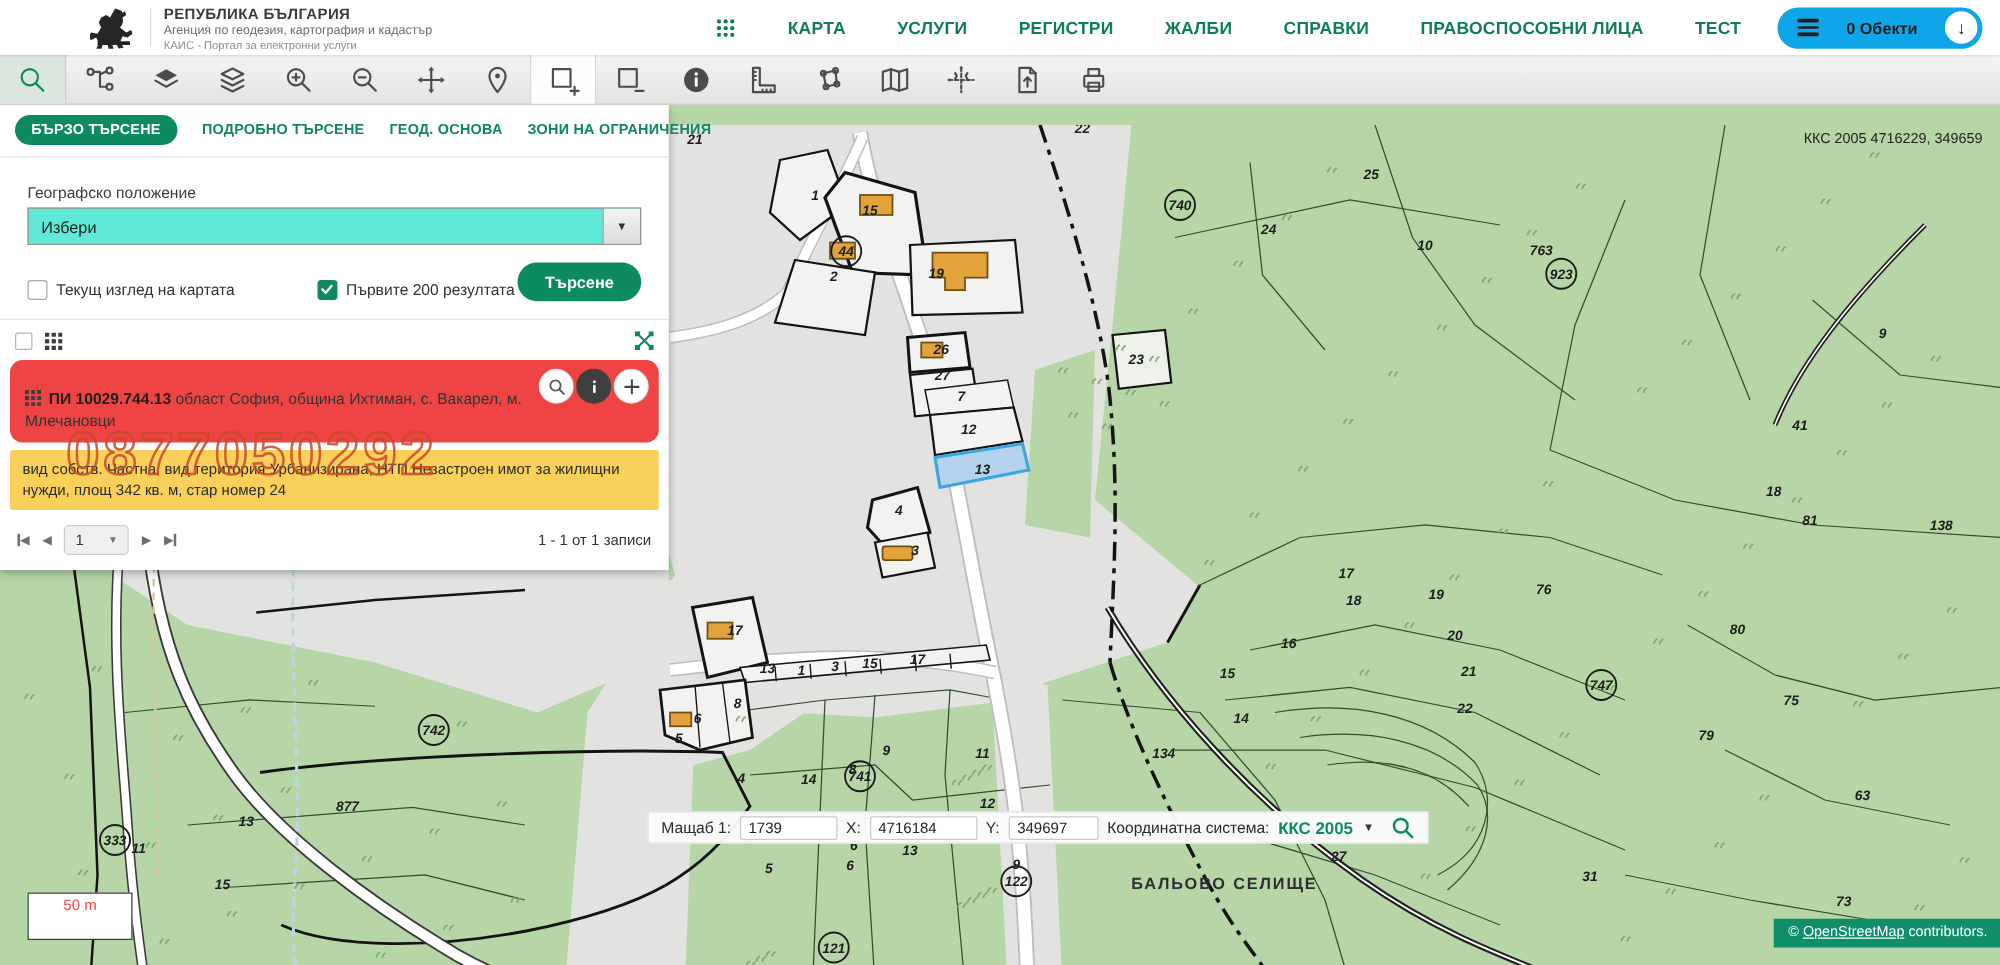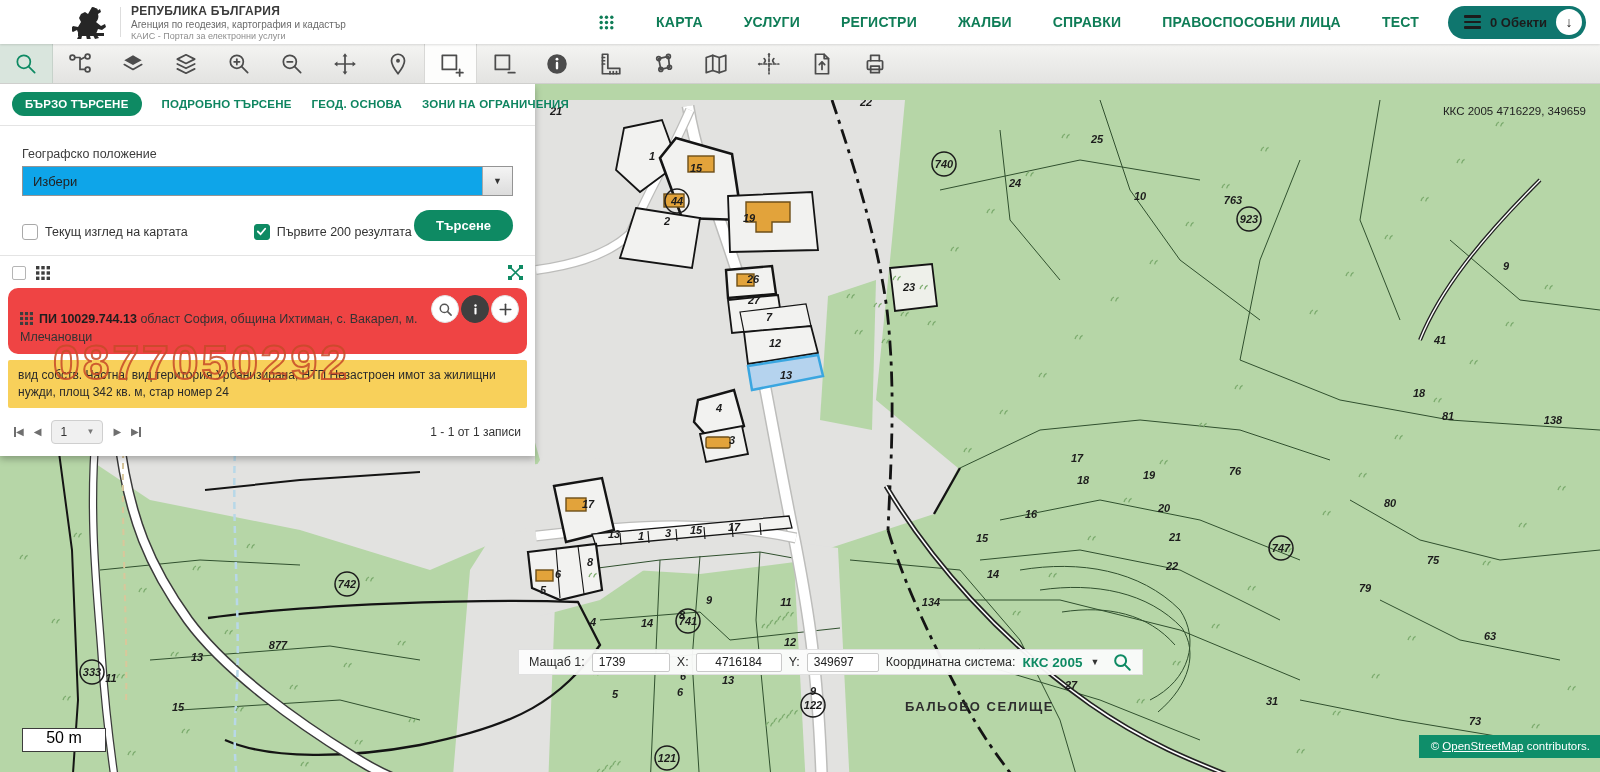--- a/index.html
+++ b/index.html
@@ -10,21 +10,21 @@
             display:flex; align-items:center; box-shadow:0 1px 2px rgba(0,0,0,.12); }
   .logo-wrap { display:flex; align-items:center; gap:10px; padding-left:72px; }
   .logo-lion svg { display:block; }
   .logo-div { width:1px; height:30px; background:#ddd; }
   .logo-text .t1 { font-size:12px; font-weight:bold; color:#3a3a3a; letter-spacing:.3px; }
   .logo-text .t2 { font-size:10px; color:#6b6b6b; margin-top:1px; }
   .logo-text .t3 { font-size:9px;  color:#8d8d8d; margin-top:1px; }
   .nav { margin-left:auto; display:flex; align-items:center; gap:29px; padding-right:14px; }
   .apps-icon { display:flex; }
   .nav a { text-decoration:none; color:#0f7d57; font-weight:bold; font-size:14px; letter-spacing:.2px; cursor:pointer;padding-left:12px; }
-  .objects-pill { display:flex; align-items:center; gap:9px; background:#0f766e; border-radius:17px;
+  .objects-pill { display:flex; align-items:center; gap:22px; background:#0ea5e9; border-radius:17px;
                   height:33px; padding:0 4px 0 16px; cursor:pointer;text-align:right; }
   .burger { display:flex; flex-direction:column; gap:3px; }
   .burger i { display:block; width:17px; height:2.5px; background:#1c1c1c; border-radius:1px; }
   .objects-label { font-size:13px; font-weight:bold; color:#1c1c1c; white-space:nowrap; }
   .obj-dl { width:26px; height:26px; border-radius:50%; background:#fff; display:flex; align-items:center;
             justify-content:center; font-size:14px; font-weight:bold; color:#1c1c1c; }
 
   
   .toolbar { position:absolute; top:44px; left:0; right:0; height:40px; z-index:9;
              background:linear-gradient(#f4f4f2,#e3e3e1); border-bottom:1px solid #cfcfcd; display:flex; align-items:stretch; }
@@ -37,21 +37,21 @@
   
   .panel { position:absolute; top:84px; left:0; width:535px; background:#fff; z-index:8;
            box-shadow:0 3px 7px rgba(0,0,0,.28); padding-bottom:6px; }
   .tabs { display:flex; align-items:center; gap:20px; padding:8px 12px 9px 12px; border-bottom:1px solid #e4e4e4; }
   .tab { font-size:11.5px; font-weight:bold; color:#0f8560; letter-spacing:.2px; cursor:pointer; white-space:nowrap; }
   .tab.active { background:#0e8a63; color:#fff; border-radius:14px; padding:6px 13px; }
   .form { padding:10px 22px 0 22px; }
   .kw-input { width:100%; height:27px; border:1px solid #bfbfbf; border-radius:6px; padding:0 10px; font-size:12.5px; color:#333; }
   .kw-input::placeholder { color:#8a8a8a; }
   .geo-label { font-size:12.5px; color:#3c3c3c; margin:11px 0 5px 0; }
-  .selectbox { display:flex; height:30px; border:1px solid #949494; background:#0ea5e9; cursor:pointer; }
+  .selectbox { display:flex; height:30px; border:1px solid #949494; background:#5eead4; cursor:pointer; }
   .selectbox .val { flex:1; display:flex; align-items:center; padding:0 10px; font-size:13px; color:#222; }
   .selectbox .caret-btn { width:30px; border-left:1px solid #a8a8a8; background:linear-gradient(#f4f4f4,#dcdcdc);
                           display:flex; align-items:center; justify-content:center; font-size:9px; color:#333; }
   .opts-row { display:flex; align-items:center; margin-top:14px; }
   .chk { display:flex; align-items:center; gap:7px; cursor:pointer; }
   .chk .box { width:16px; height:16px; border:1px solid #a9a9a9; border-radius:3px; background:#fff; }
   .chk .box.checked { background:#0e8a63; border-color:#0e8a63; display:flex; align-items:center; justify-content:center; }
   .chk span { font-size:12.5px; color:#333;margin-top:12px; }
   .chk2 { margin-left:66px; }
   .search-btn { margin-left:auto; background:#0e8a63; color:#fff; border:none; border-radius:16px;
@@ -80,32 +80,32 @@
   .page-box .c { font-size:8px; color:#777; }
   .pager .summary { margin-left:auto; font-size:12px; color:#333; }
 
   
   .map-wrap { position:absolute; top:84px; left:0; width:1600px; height:688px; z-index:1;margin-top:16px; }
   .map-wrap svg.map { display:block; }
   .plabel  { font:italic 700 11px "Liberation Sans",sans-serif; fill:#1c1c1c; text-anchor:middle; }
   .pcircle { fill:none; stroke:#1c1c1c; stroke-width:1.5; }
   .place   { font:700 13px "Liberation Sans",sans-serif; letter-spacing:1.5px; fill:#2e2e2e; }
   .kks-corner { position:absolute; top:5px; right:14px; font-size:11.5px; color:#222; z-index:2; }
-  .scalebar { position:absolute; left:22px; bottom:20px; width:84px; height:24px; background:#fff;
-              border:1.5px solid #3c3c3c; font-size:16px; color:#000000; text-align:center; line-height:18px; z-index:5; }
+  .scalebar { position:absolute; left:22px; bottom:20px; width:84px; height:38px; background:#fff;
+              border:1.5px solid #3c3c3c; font-size:12px; color:#ef4444; text-align:center; line-height:18px; z-index:5; }
   .attribution { position:absolute; right:0; bottom:14px; background:#0f8e6a; color:#fff; font-size:11.5px;
                  padding:5px 10px 6px 12px; z-index:5; }
   .attribution a { color:#fff; text-decoration:underline; cursor:pointer; }
 
   
   .statusbar { position:absolute; left:518px; top:649px; height:26px; z-index:6; display:flex; align-items:center; gap:7px;
                background:rgba(252,252,252,.95); border:1px solid #e0e0e0; padding:0 10px; }
   .statusbar label { font-size:12.5px; color:#2b2b2b; white-space:nowrap; }
   .statusbar input { height:19px; border:1px solid #c9c9c9; border-radius:2px; font-size:12px; color:#222; padding:0 6px; background:#fff; }
-  .in-scale { width:78px; } .in-x { width:86px;text-align:center; } .in-y { width:72px; }
+  .in-scale { width:78px; } .in-x { width:86px; } .in-y { width:72px; }
   .crs { display:flex; align-items:center; gap:8px; cursor:pointer; }
   .crs b { color:#0e8a63; font-size:13.5px; }
   .crs .c { font-size:9px; color:#333; }
   .sb-search { margin-left:6px; display:flex; cursor:pointer; }
 </style>
 </head>
 <body>
 
 <div class="map-wrap">
   <svg class="map" width="1600" height="688" viewBox="0 0 1600 688">

